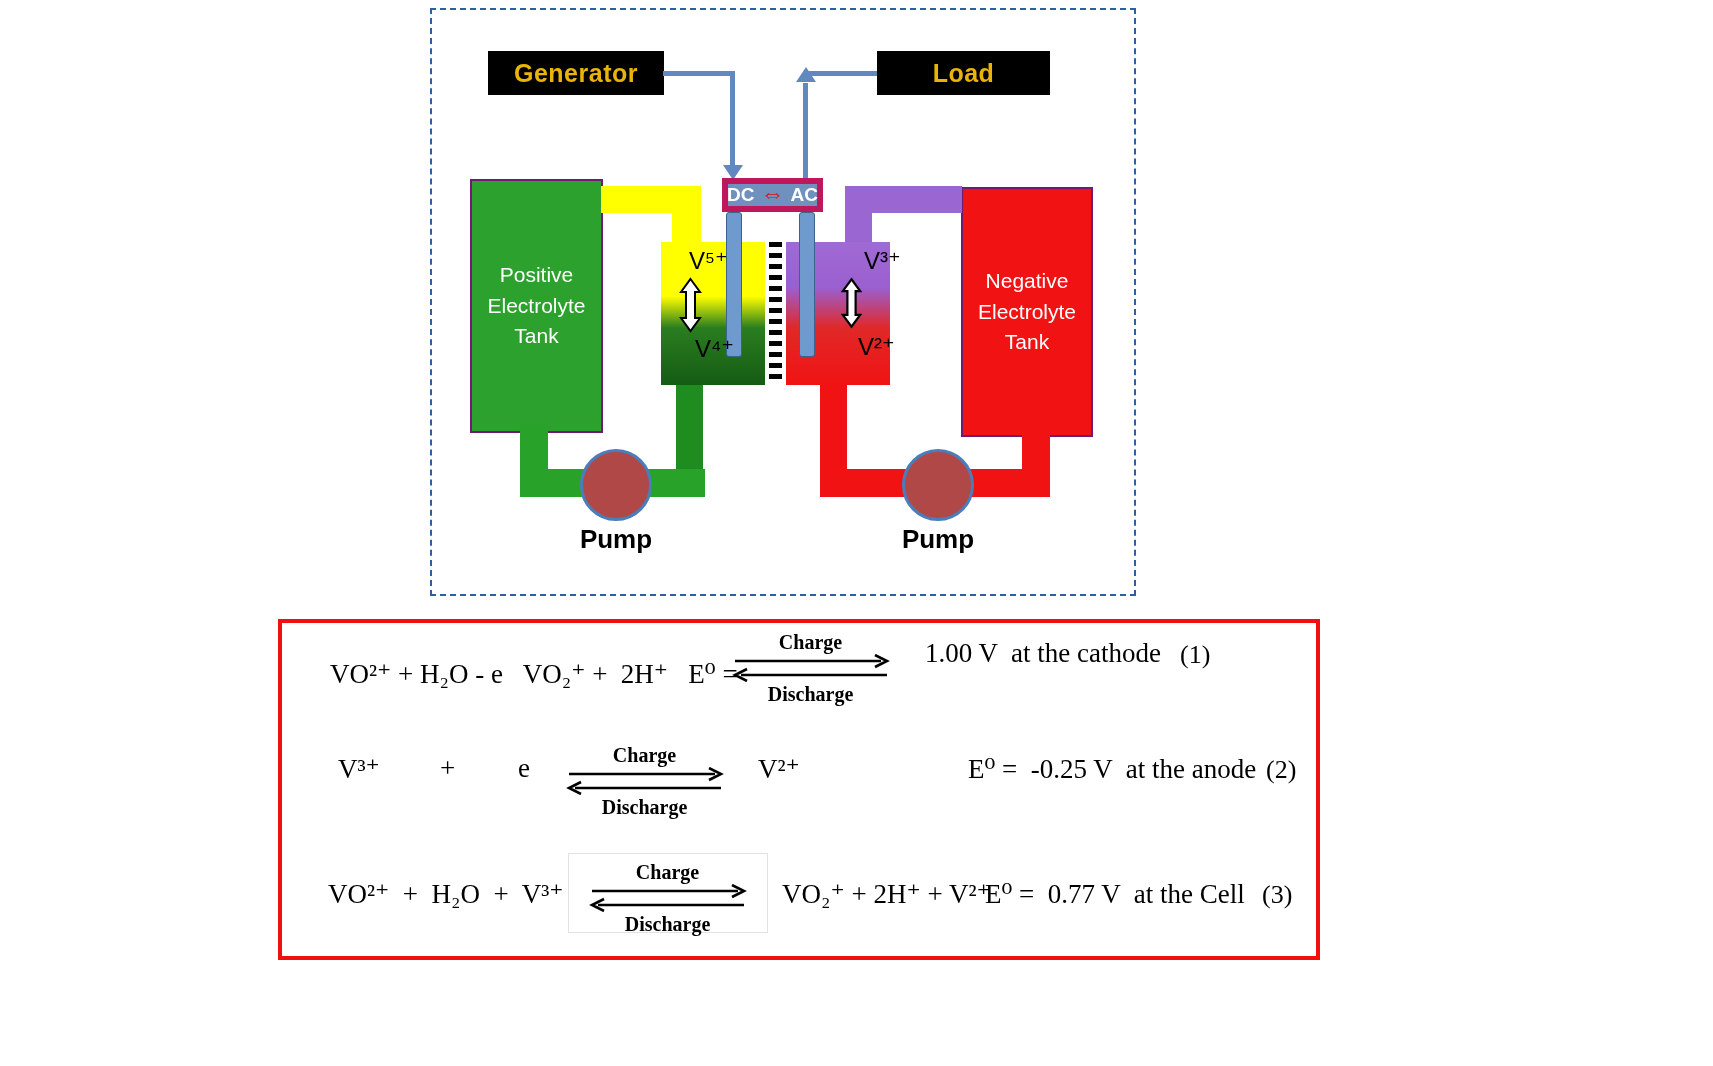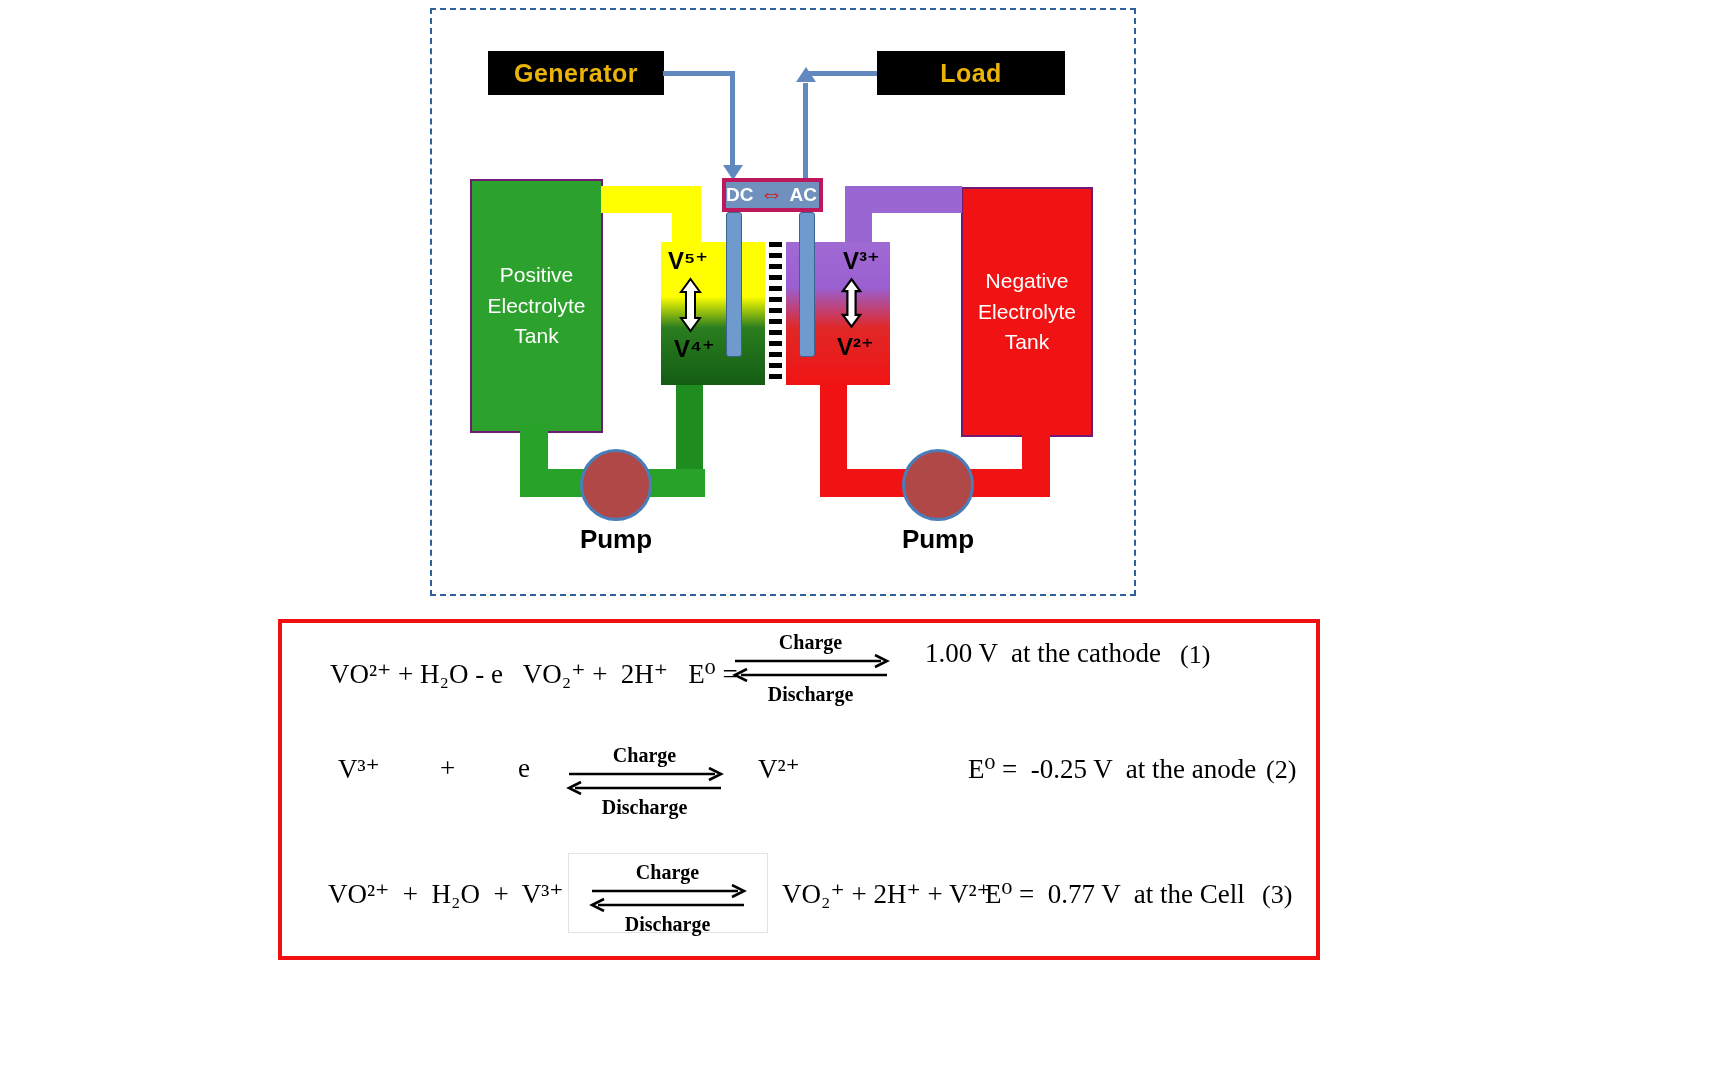--- a/index.html
+++ b/index.html
@@ -7,36 +7,36 @@
           font-family:"Liberation Sans","DejaVu Sans",sans-serif;}
   .abs{position:absolute;}
 
   
   .dashed-frame{left:430px;top:8px;width:702px;height:584px;border:2px dashed #2e5f9e;}
 
   
   .blk{background:#000;color:#eab308;display:flex;align-items:center;justify-content:center;
        font-weight:bold;font-size:25px;letter-spacing:.5px;}
   .generator-box{left:488px;top:51px;width:176px;height:44px;}
-  .load-box{left:877px;top:51px;width:188px;height:44px;}
+  .load-box{left:877px;top:51px;width:173px;height:44px;}
 
   
   .wire{background:#6288c0;}
   .gen-wire-h{left:663px;top:71px;width:72px;height:5px;}
   .gen-wire-v{left:730px;top:71px;width:5px;height:95px;}
   .gen-arrow-down{left:723px;top:165px;width:0;height:0;border-left:10px solid transparent;
                   border-right:10px solid transparent;border-top:15px solid #6288c0;}
   .load-wire-v{left:803px;top:83px;width:5px;height:95px;}
   .load-arrow-up{left:796px;top:67px;width:0;height:0;border-left:10px solid transparent;
                  border-right:10px solid transparent;border-bottom:15px solid #6288c0;}
   .load-wire-h{left:805px;top:71px;width:72px;height:5px;}
 
   
   .converter{left:722px;top:178px;width:101px;height:34px;background:#7090be;
-             border:4px solid #be185d;display:flex;align-items:center;
+             border:6px solid #be185d;display:flex;align-items:center;justify-content:center;
              gap:6px;color:#fff;font-weight:bold;font-size:19px;box-sizing:border-box;}
   .converter .red-arrow{color:#e01010;font-size:24px;line-height:1;margin-top:-2px;font-weight:bold;}
 
   
   .tank{display:flex;align-items:center;justify-content:center;text-align:center;color:#fff;
         font-weight:normal;font-size:21px;line-height:1.45;white-space:pre-line;
         border:2px solid #701a75;box-sizing:border-box;margin-top:8px;}
   .tank-pos{left:470px;top:171px;width:133px;height:254px;background:#2da12d;}
   .tank-neg{left:961px;top:179px;width:132px;height:250px;background:#f11313;}
 
@@ -57,21 +57,21 @@
             background:linear-gradient(to bottom,#ffff00 0%,#ffff00 38%,#2a7d1f 60%,#145c14 100%);}
   .half-neg{left:786px;top:242px;width:104px;height:143px;
             background:linear-gradient(to bottom,#a06ad4 0%,#9a5fd0 32%,#e02828 60%,#f11313 100%);}
   .membrane{left:769px;top:242px;width:13px;height:143px;
             background:repeating-linear-gradient(to bottom,#000 0 5px,transparent 5px 11px);}
   .electrode{width:16px;height:145px;background:#6f9ace;border:1px solid #3c628e;
              border-radius:3px;box-sizing:border-box;z-index:5;}
   .electrode-left{left:726px;top:212px;}
   .electrode-right{left:799px;top:212px;}
 
-  .species{font-weight:bold;font-size:24px;color:#000;z-index:6;}
+  .species{font-weight:normal;font-size:24px;color:#000;z-index:6;margin-left:21px;}
   .v5{left:668px;top:247px;}
   .v4{left:674px;top:335px;}
   .v3{left:843px;top:247px;}
   .v2{left:837px;top:333px;}
   .updown-left{left:679px;top:277px;z-index:6;}
   .updown-right{left:841px;top:277px;z-index:6;}
 
   
   .pump{width:72px;height:72px;border-radius:50%;background:#b04848;border:3px solid #4a7ebb;
         box-sizing:border-box;z-index:6;}

